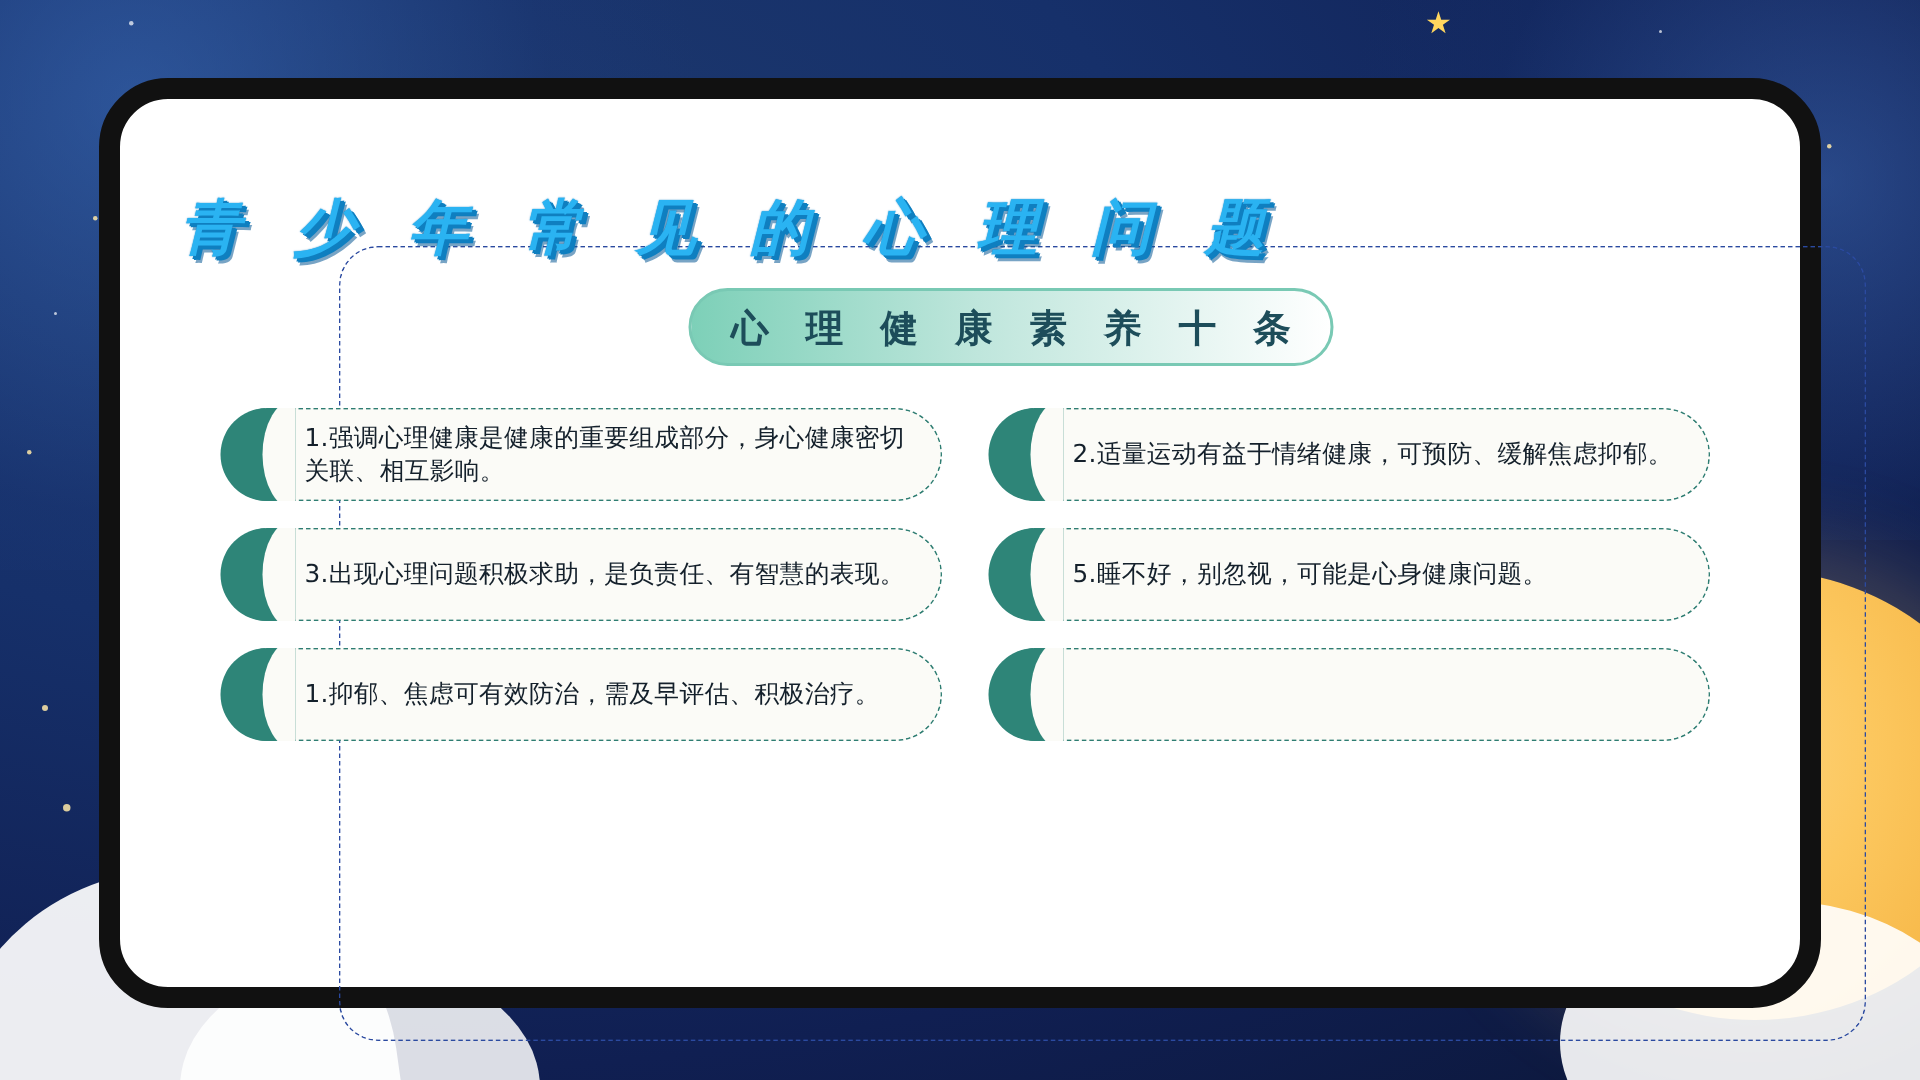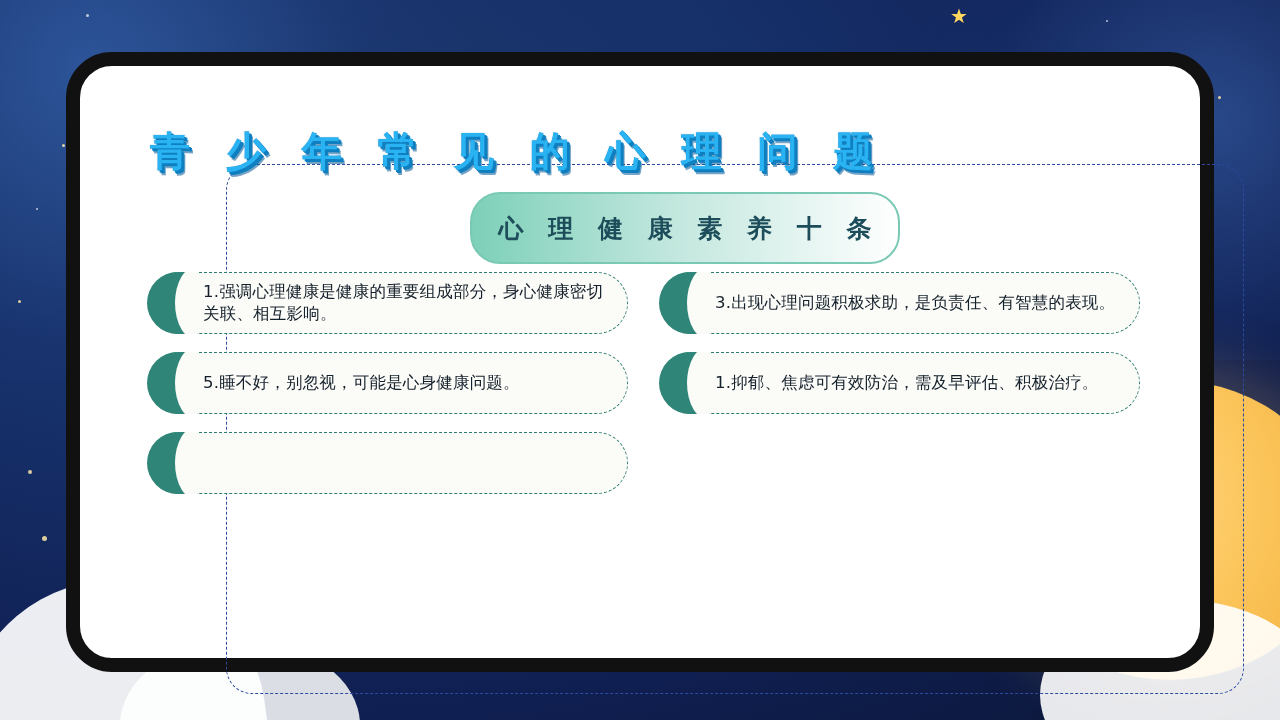--- a/index.html
+++ b/index.html
@@ -127,42 +127,43 @@
     width: 1018px;
     height: 530px;
     border: 1.5px dashed #2b4aa0;
     border-radius: 26px;
     box-sizing: border-box;
   }
 
   
   .main-title {
     position: absolute;
-    left: 150px;
+    left: 120px;
     top: 124px;
     font-size: 40px;
     font-weight: bold;
     letter-spacing: 11px;
     color: #2ab3f2;
     text-shadow:
       2px 2px 0 #0f7fc0,
       3px 3px 0 #0f7fc0,
       4px 5px 0 rgba(10,90,150,0.55),
       0 0 1px #0f7fc0;
     font-family: "DejaVu Sans", "Liberation Sans", sans-serif;
     white-space: nowrap;
+    font-style: italic;
   }
 
   
   .subtitle-pill {
     position: absolute;
-    left: 470px;
+    left: 459px;
     top: 192px;
     width: 430px;
-    height: 72px;
+    height: 52px;
     border-radius: 30px;
     border: 2px solid #79c9b4;
     background: linear-gradient(90deg, #7dd0b8 0%, #bfe6dc 45%, #ffffff 100%);
     box-sizing: border-box;
     display: flex;
     align-items: center;
     justify-content: center;
   }
   .subtitle-text {
     font-size: 25px;
@@ -261,20 +262,24 @@
     <span class="subtitle-text">心 理 健 康 素 养 十 条</span>
   </div>
 
   <div class="items-grid">
 
     <div class="item">
       <span class="item-badge"></span>
       <span class="item-text">1.强调心理健康是健康的重要组成部分，身心健康密切关联、相互影响。</span>
     </div>
 
+    <div class="item">
+      <span class="item-badge"></span>
+      <span class="item-text">2.适量运动有益于情绪健康，可预防、缓解焦虑抑郁。</span>
+    </div>
 
     <div class="item">
       <span class="item-badge"></span>
       <span class="item-text">3.出现心理问题积极求助，是负责任、有智慧的表现。</span>
     </div>
 
     <div class="item">
       <span class="item-badge"></span>
       <span class="item-text">5.睡不好，别忽视，可能是心身健康问题。</span>
     </div>

